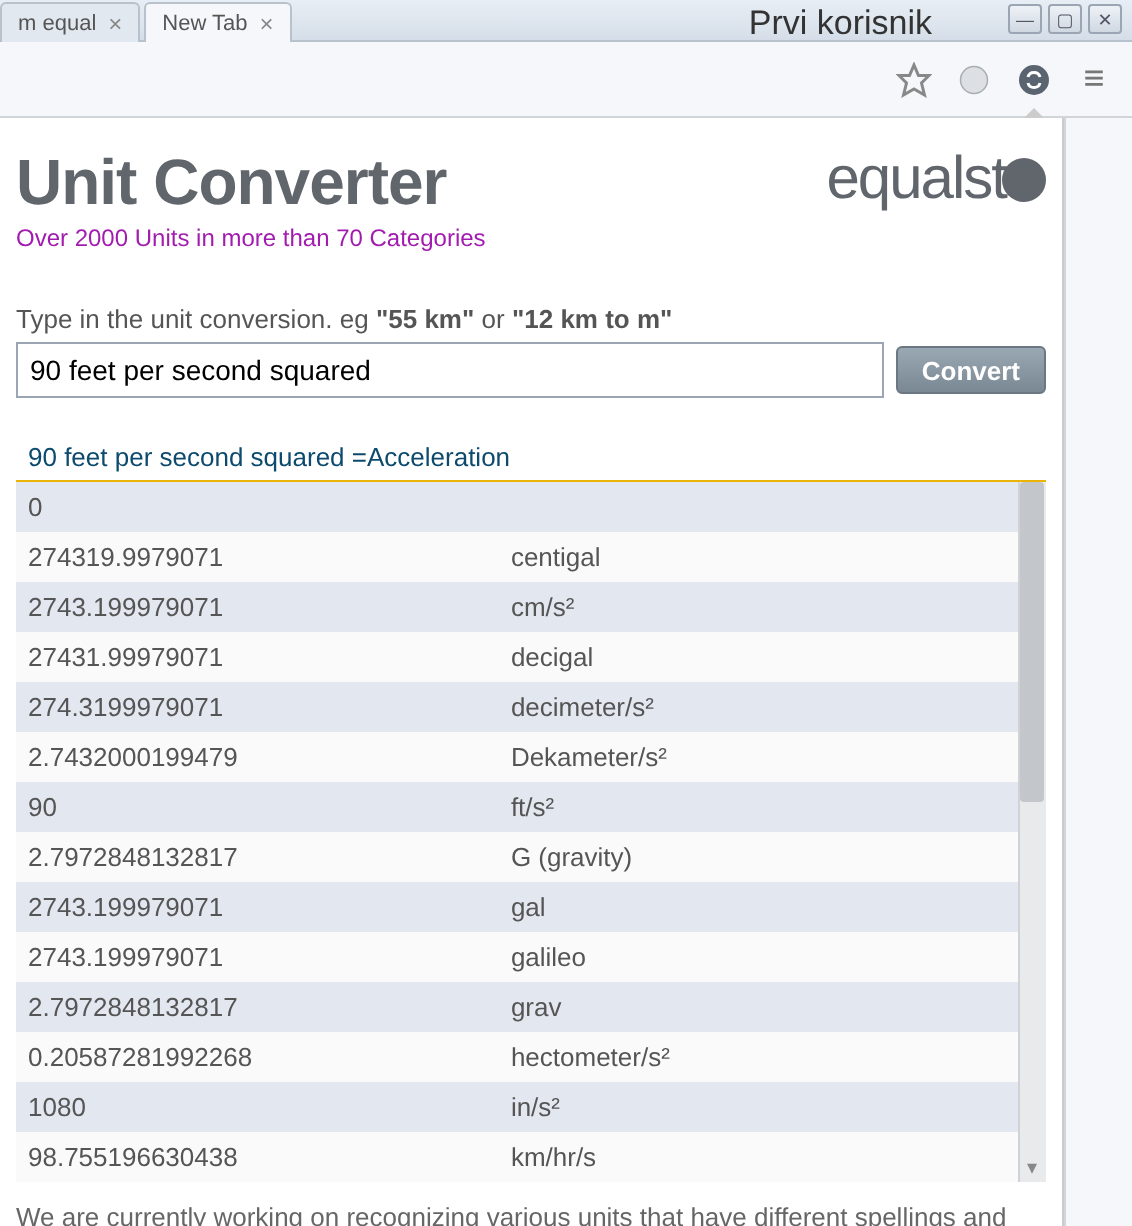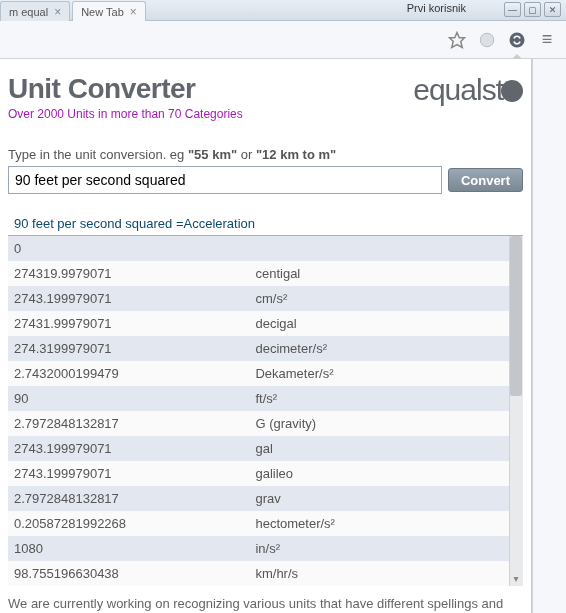--- a/index.html
+++ b/index.html
@@ -45,21 +45,21 @@
 .tab-close {
   margin-left: 6px;
   font-size: 12px;
   color: #888;
   cursor: pointer;
 }
 .user-label {
   position: absolute;
   right: 100px;
   top: 2px;
-  font-size: 11px;
+  font-size: 17px;
   color: #333;
 }
 .win-controls {
   position: absolute;
   right: 5px;
   top: 2px;
   display: flex;
   gap: 3px;
 }
 .win-btn {
@@ -120,21 +120,21 @@
   padding: 14px 8px 0 8px;
   border-right: 1px solid #ccc;
 }
 .popup-header {
   display: flex;
   justify-content: space-between;
   align-items: flex-start;
   margin-bottom: 4px;
 }
 .title {
-  font-size: 28px;
+  font-size: 32px;
   color: #61666d;
   font-weight: bold;
   letter-spacing: -0.5px;
 }
 .subtitle {
   font-size: 12px;
   color: #a21caf;
   margin-top: 2px;
 }
 .logo {

